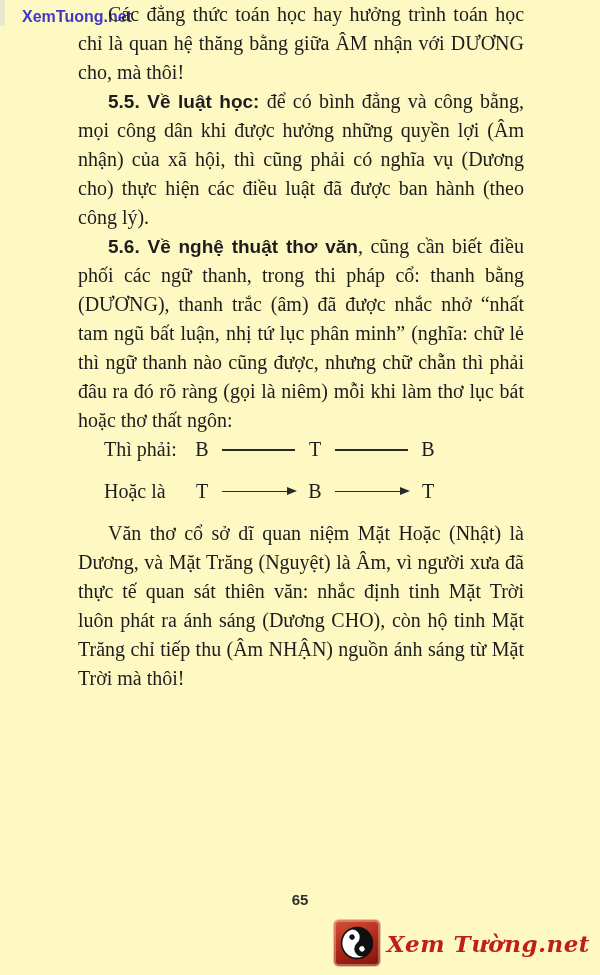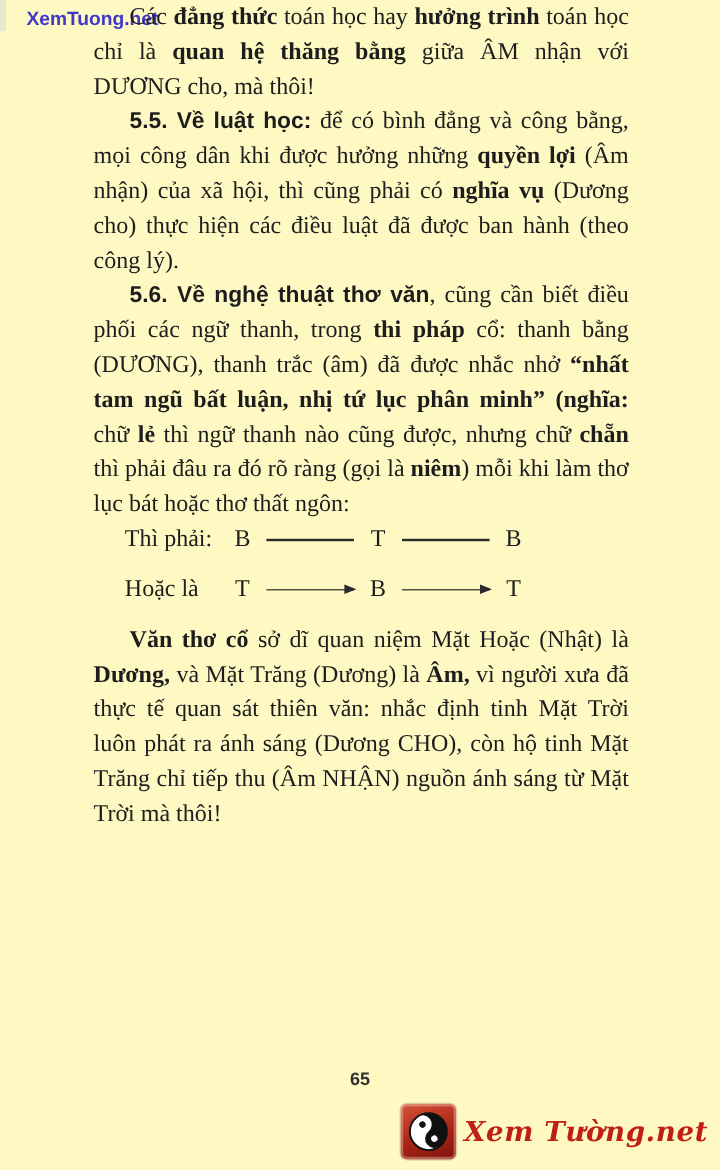--- a/index.html
+++ b/index.html
@@ -11,21 +11,21 @@
   .watermark{
     position:absolute;left:22px;top:8px;
     font-family:"Liberation Sans", sans-serif;font-weight:bold;font-size:16px;color:#4038c8;
   }
   .text-col{position:absolute;left:78px;top:0;width:446px;}
   p.para{margin:0;font-size:20px;line-height:29px;text-align:justify;text-indent:30px;}
   .p1{margin-top:80px;}
   .p2{margin-top:22px;}
   .p3{margin-top:12px;}
   .p4{margin-top:0;}
-  .b{font-weight:bold;margin-top:11px;}
+  .b{font-weight:normal;margin-top:11px;}
   .hb{font-weight:bold;font-family:"Liberation Sans", sans-serif;font-size:19px;}
   
   .diagram{margin-top:0;}
   .drow{display:flex;align-items:center;height:29px;margin-bottom:13px;font-size:20px;padding-left:26px;}
   .dlabel{width:86px;flex:0 0 86px;}
   .dnode{width:24px;flex:0 0 24px;text-align:center;}
   .dconn{width:89px;flex:0 0 89px;padding:0 8px;box-sizing:border-box;}
   .dconn .line{display:block;height:2px;background:#2a2a2a;position:relative;}
   .dconn.arrow .line{height:1.6px;}
   .dconn.arrow .line::after{
@@ -88,21 +88,21 @@
             <span class="line"></span>
           </span>
         <span class="dnode">B</span>
         <span class="dconn arrow">
             <span class="line"></span>
           </span>
         <span class="dnode">T</span>
       </div>
     </div>
 
-    <p class="para p4"><span class="b">Văn thơ cổ</span><span> sở dĩ quan niệm Mặt Hoặc (Nhật) là </span><span class="b">Dương,</span><span> và Mặt Trăng (Dương) là </span><span class="b">Âm,</span><span> vì người xưa đã thực tế quan sát thiên văn: nhắc định tinh Mặt Trời luôn phát ra ánh sáng (Dương CHO), còn hộ tinh Mặt Trăng chỉ tiếp thu (Âm NHẬN) nguồn ánh sáng từ Mặt Trời mà thôi!</span></p>
+    <p class="para p4"><span class="b">Văn thơ cổ</span><span> sở dĩ quan niệm Mặt Hoặc (Nhật) là </span><span class="b">Dương,</span><span> và Mặt Trăng (Nguyệt) là </span><span class="b">Âm,</span><span> vì người xưa đã thực tế quan sát thiên văn: nhắc định tinh Mặt Trời luôn phát ra ánh sáng (Dương CHO), còn hộ tinh Mặt Trăng chỉ tiếp thu (Âm NHẬN) nguồn ánh sáng từ Mặt Trời mà thôi!</span></p>
 
   </div>
 
   <div class="pagenum">65</div>
 
   <div class="logo">
     <div class="logo-square">
       <svg width="34" height="34" viewBox="0 0 64 64" aria-hidden="true">
         <circle cx="32" cy="32" r="29" fill="#ffffff" stroke="#101010" stroke-width="3"></circle>
         <path d="M32 3 a29 29 0 0 1 0 58 a14.5 14.5 0 0 1 0 -29 a14.5 14.5 0 0 0 0 -29 z" fill="#101010"></path>

